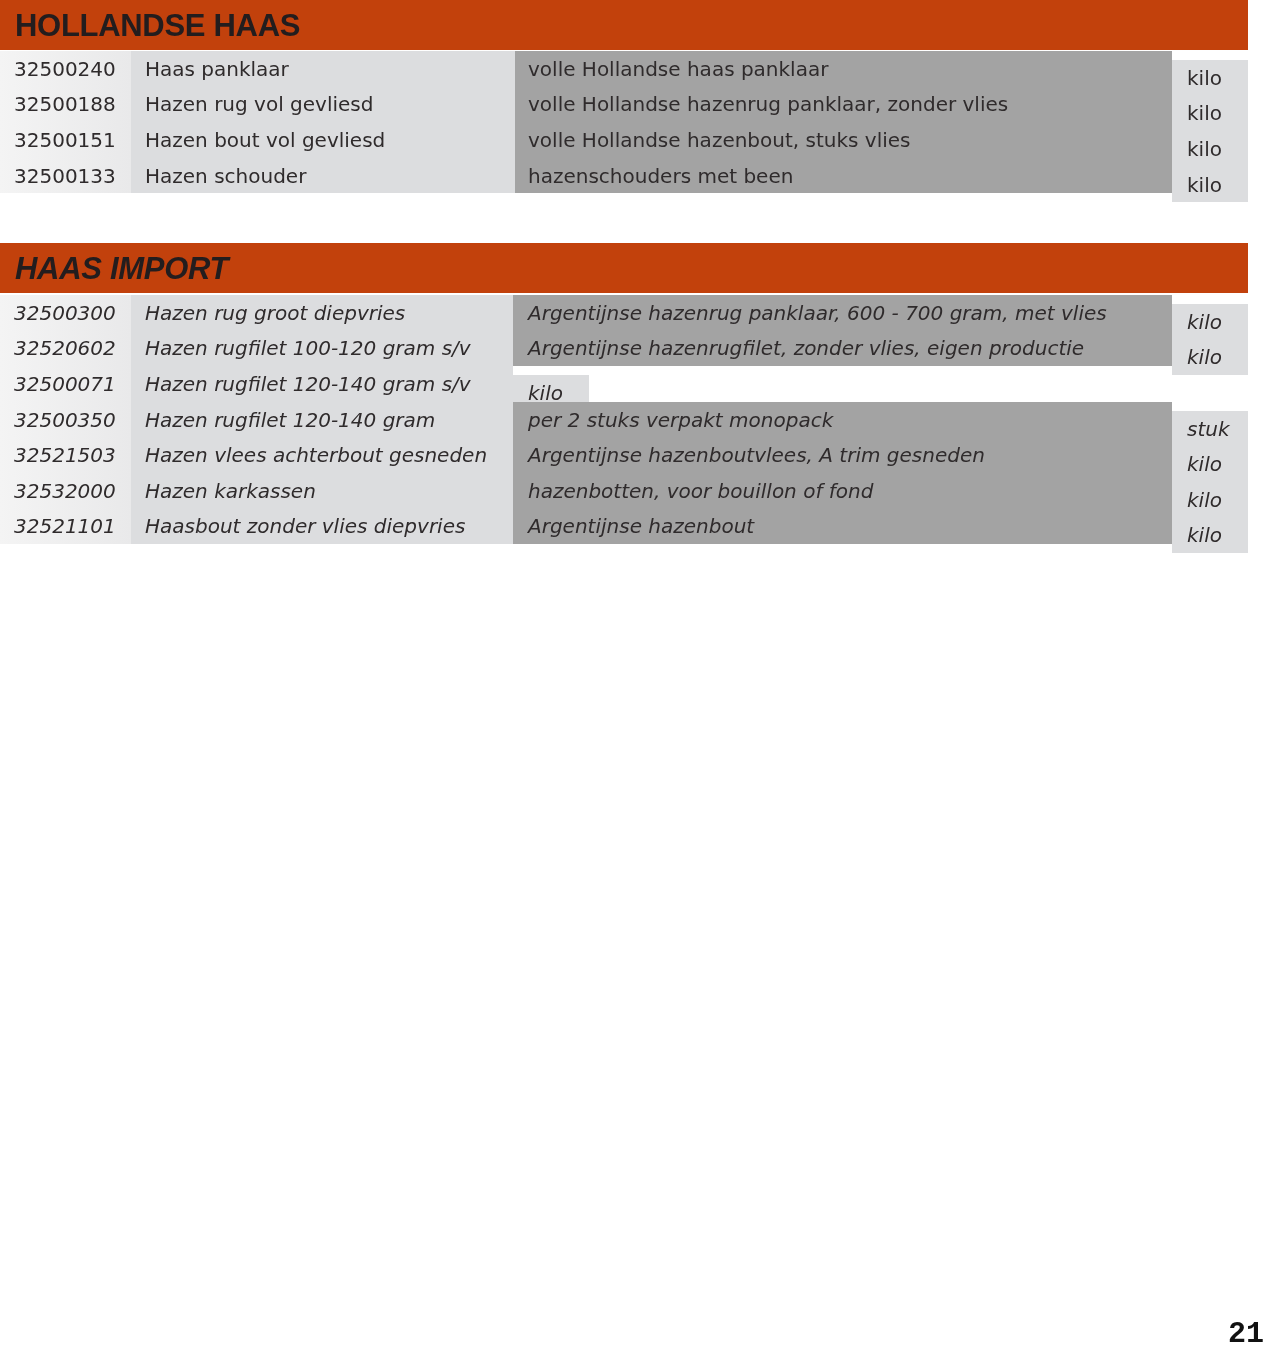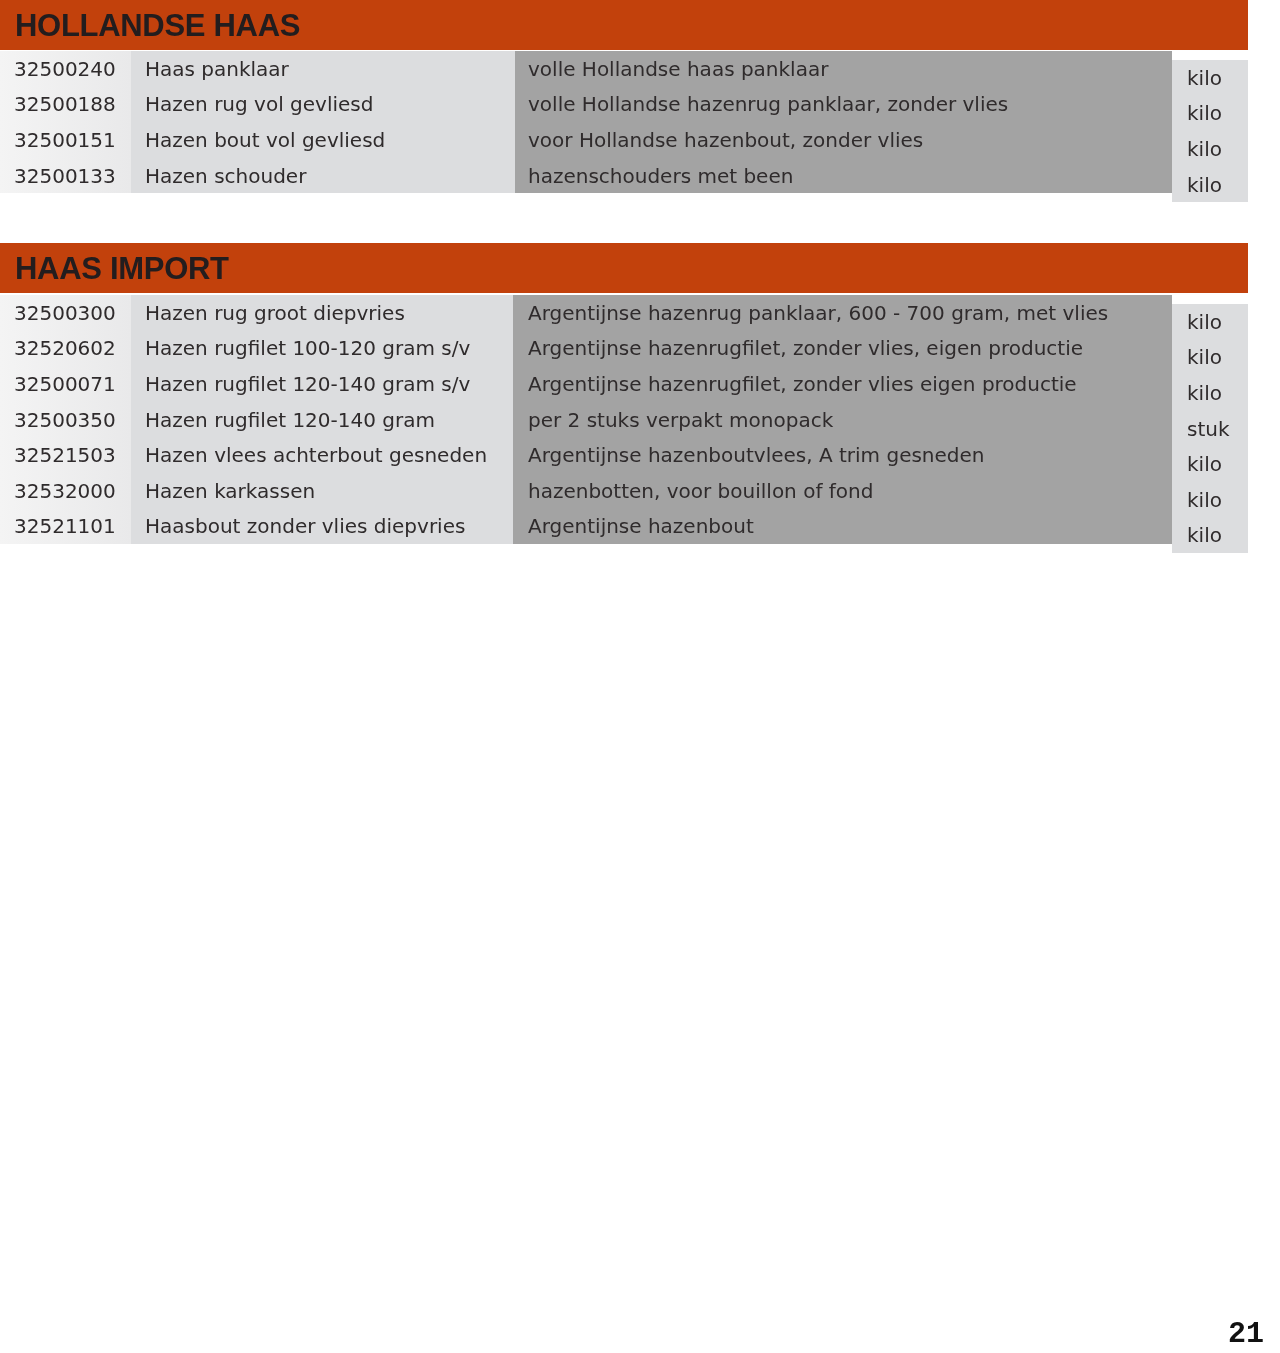--- a/index.html
+++ b/index.html
@@ -37,53 +37,52 @@
     </div>
     <div class="row">
       <div class="col c1">32500188</div>
       <div class="col c2">Hazen rug vol gevliesd</div>
       <div class="col c3">volle Hollandse hazenrug panklaar, zonder vlies</div>
       <div class="col c4">kilo</div>
     </div>
     <div class="row">
       <div class="col c1">32500151</div>
       <div class="col c2">Hazen bout vol gevliesd</div>
-      <div class="col c3">voor Hollandse hazenbout, zonder vlies</div>
+      <div class="col c3">volle Hollandse hazenbout, stuks vlies</div>
       <div class="col c4">kilo</div>
     </div>
     <div class="row">
       <div class="col c1">32500133</div>
       <div class="col c2">Hazen schouder</div>
       <div class="col c3">hazenschouders met been</div>
       <div class="col c4">kilo</div>
     </div>
   </div>
 </div>
 
-<div class="section t2" style="top:243px;">
+<div class="section t2" style="top:243px;font-style:italic;">
   <div class="section-header">
     <span class="section-title">HAAS IMPORT</span>
   </div>
   <div class="table" style="padding-top:2px;">
     <div class="row">
       <div class="col c1">32500300</div>
       <div class="col c2">Hazen rug groot diepvries</div>
       <div class="col c3">Argentijnse hazenrug panklaar, 600 - 700 gram, met vlies</div>
       <div class="col c4">kilo</div>
     </div>
     <div class="row">
       <div class="col c1">32520602</div>
       <div class="col c2">Hazen rugfilet 100-120 gram s/v</div>
       <div class="col c3">Argentijnse hazenrugfilet, zonder vlies, eigen productie</div>
       <div class="col c4">kilo</div>
     </div>
     <div class="row">
       <div class="col c1">32500071</div>
       <div class="col c2">Hazen rugfilet 120-140 gram s/v</div>
-      <div class="col c3">Argentijnse hazenrugfilet, zonder vlies eigen productie</div>
       <div class="col c4">kilo</div>
     </div>
     <div class="row">
       <div class="col c1">32500350</div>
       <div class="col c2">Hazen rugfilet 120-140 gram</div>
       <div class="col c3">per 2 stuks verpakt monopack</div>
       <div class="col c4">stuk</div>
     </div>
     <div class="row">
       <div class="col c1">32521503</div>

